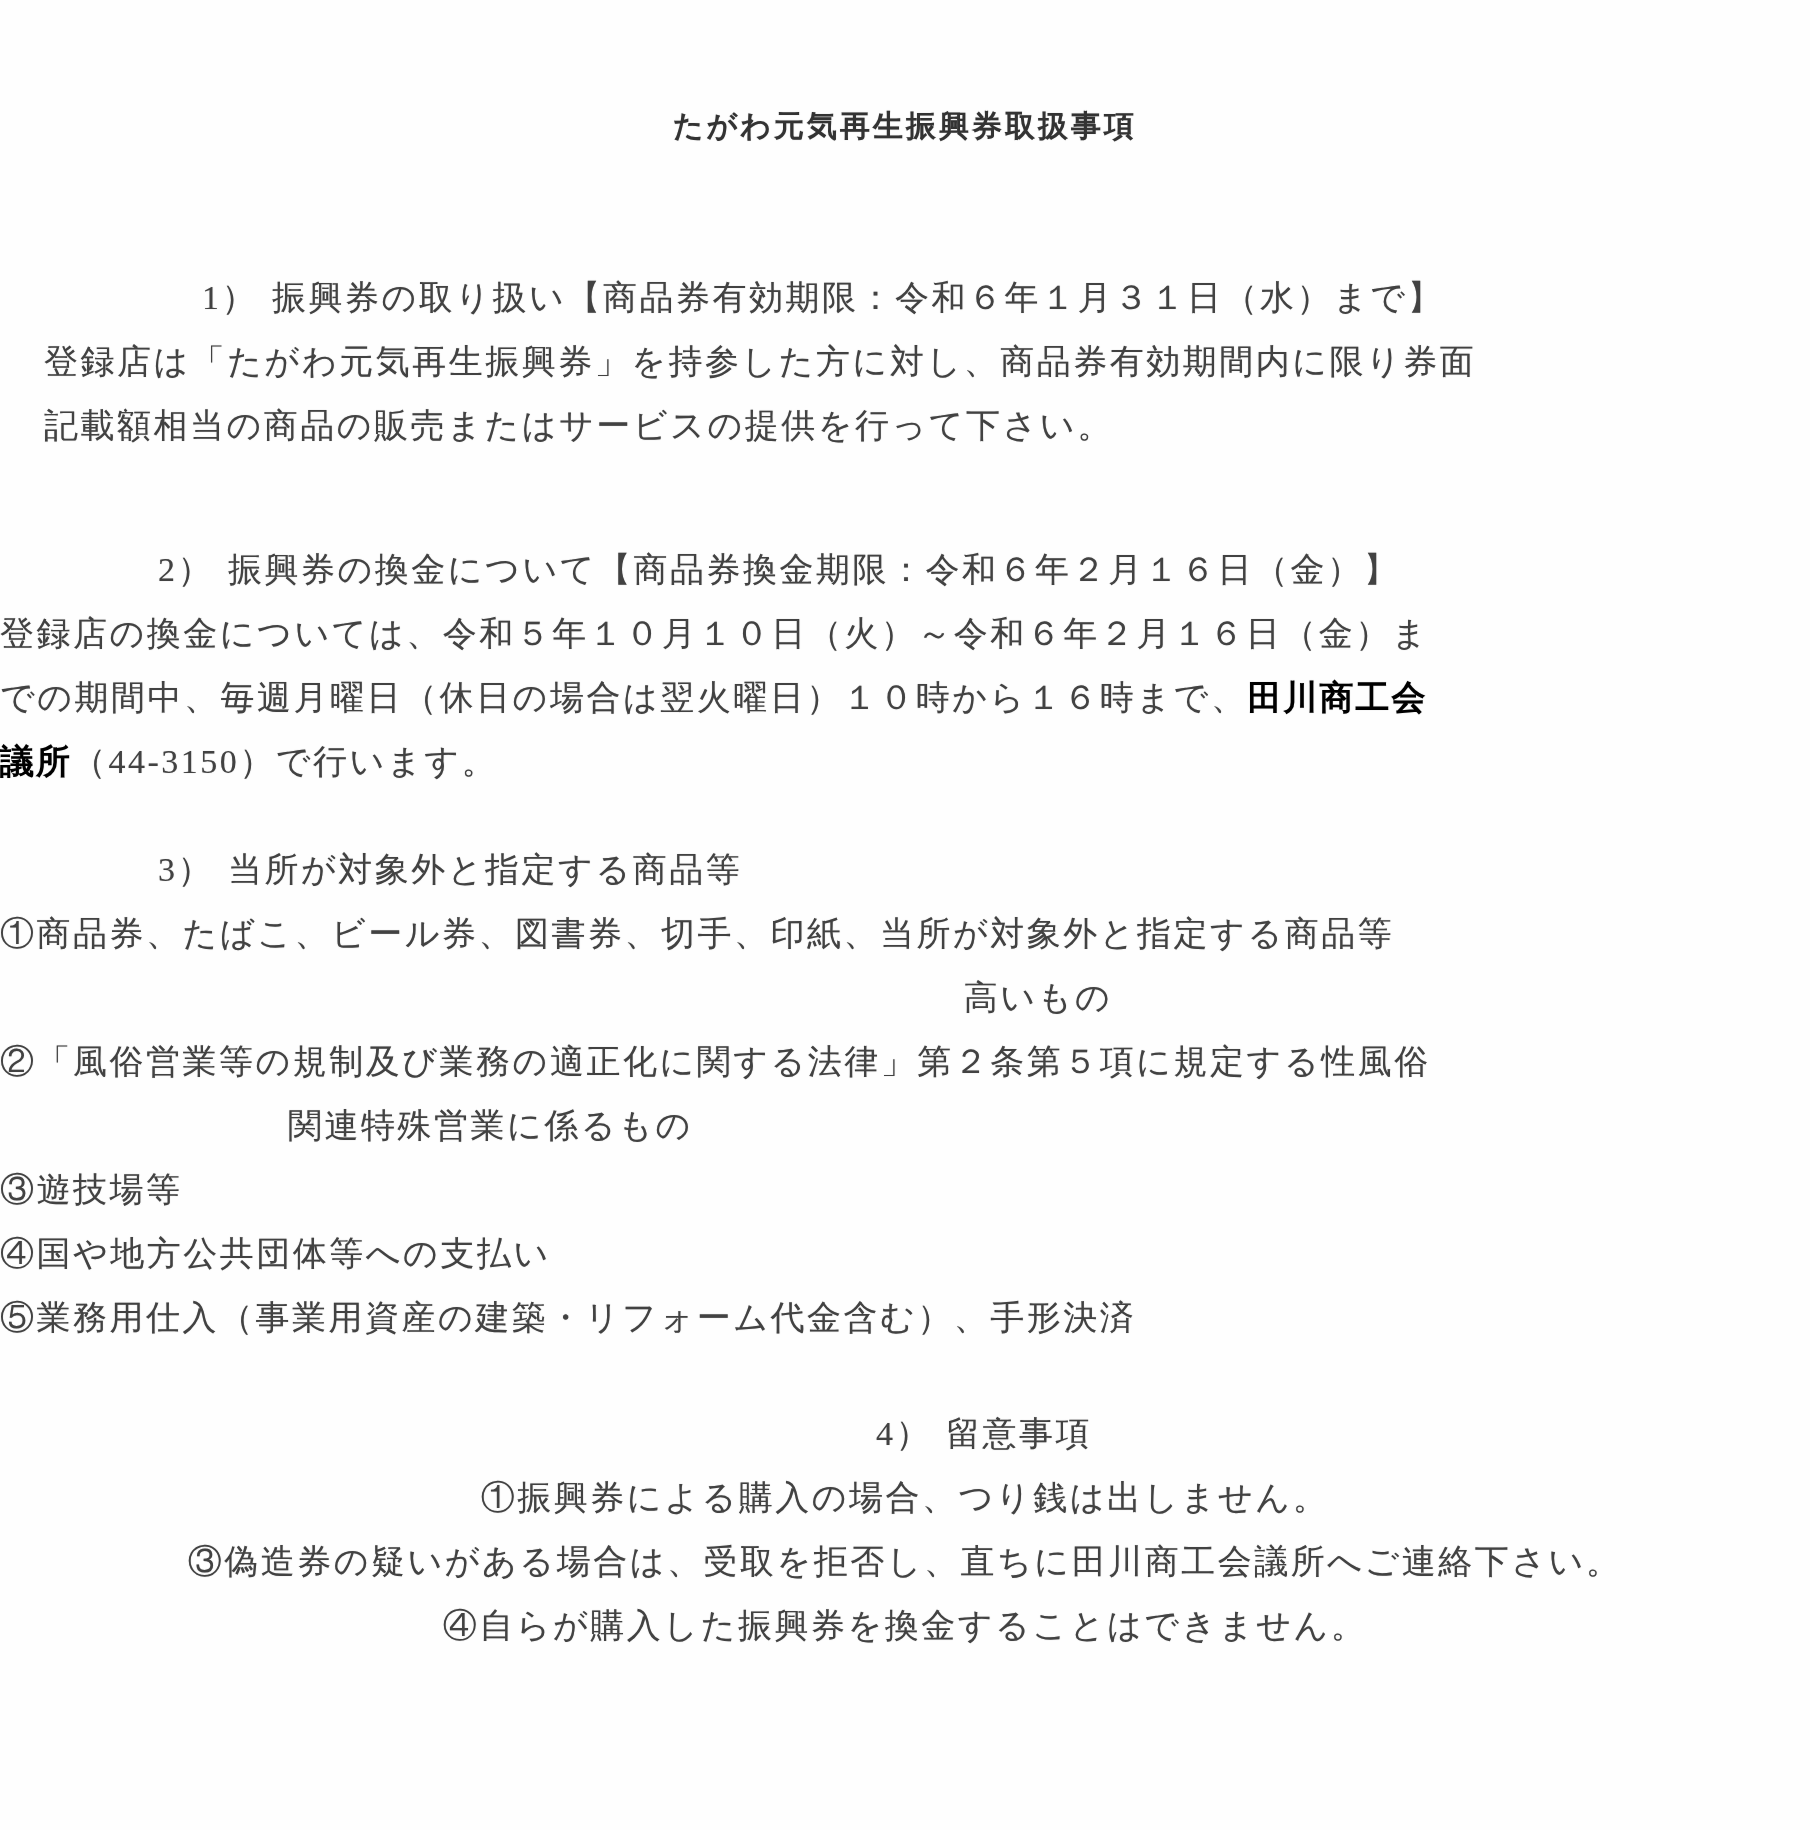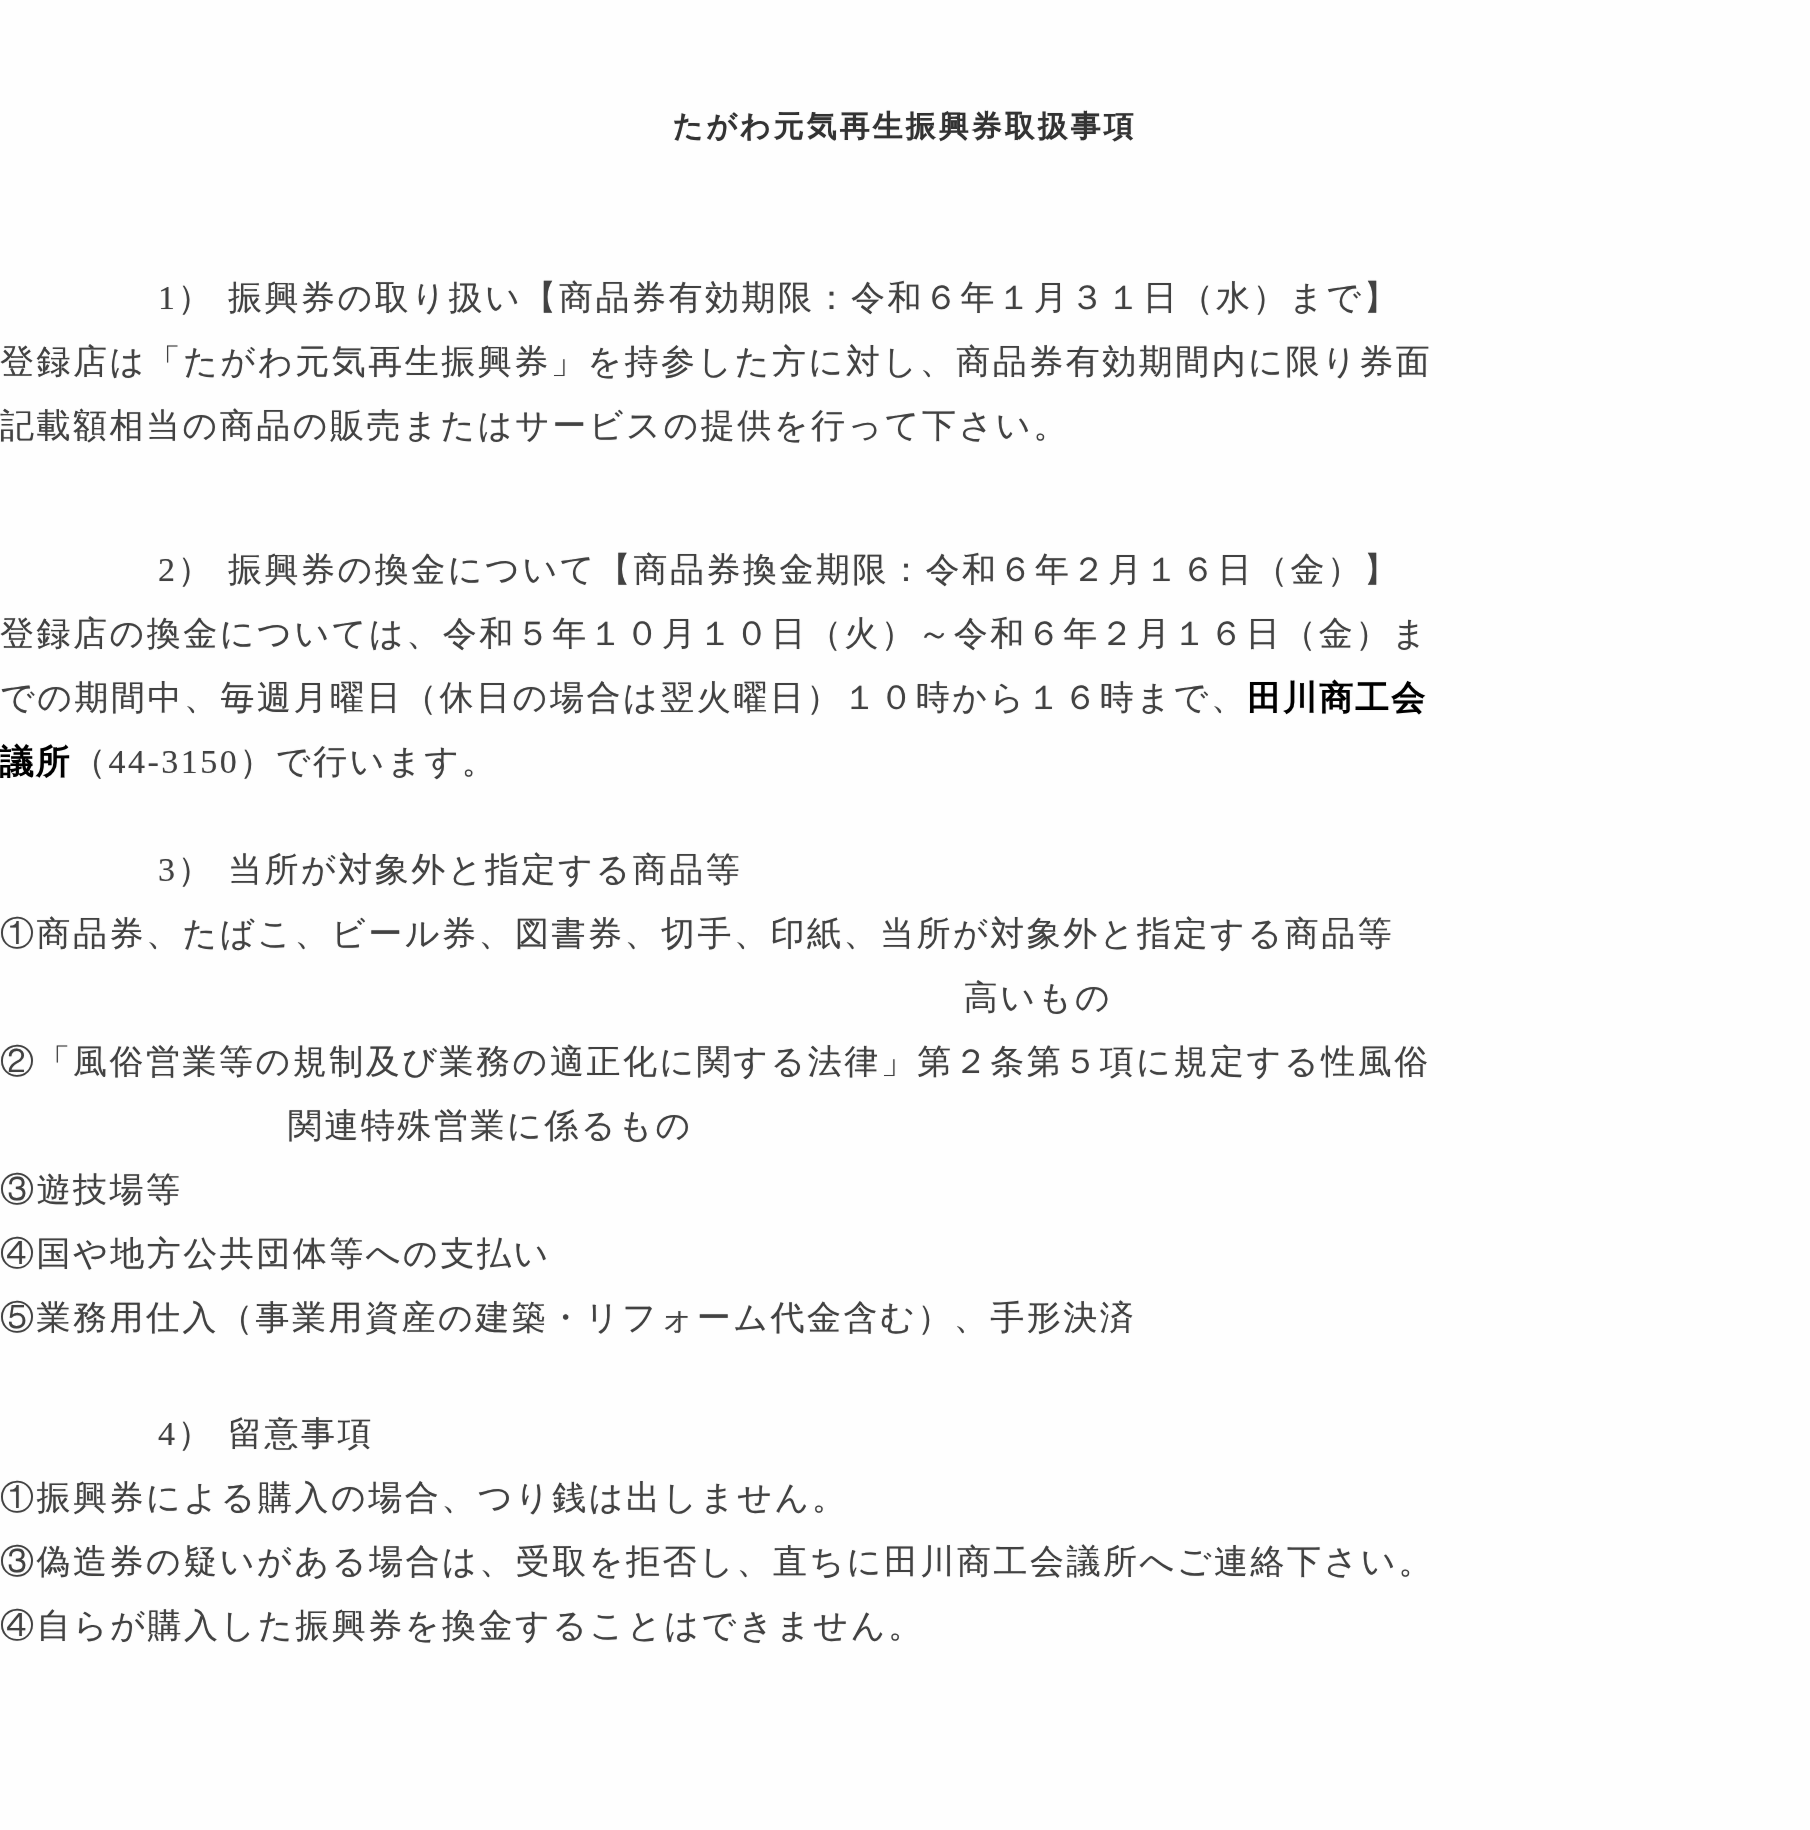--- a/index.html
+++ b/index.html
@@ -49,24 +49,24 @@
     text-align: center;
   }
   .cont2 {
     padding-left: 288px;
   }
   .bold {
     font-weight: bold;
     color: #000000;
     letter-spacing: 2px;
   }
-  .sec1 { margin-top: 114px; }
+  .sec1 { margin-top: 114px; margin-left: 44px; }
   .sec2 { margin-top: 80px; }
   .sec3 { margin-top: 44px; }
-  .sec4 { margin-top: 52px; }
+  .sec4 { margin-top: 52px; text-align: center; }
 </style>
 </head>
 <body>
 
 <main class="page">
 
   <h1 class="title">たがわ元気再生振興券取扱事項</h1>
 
   <section class="sec sec1">
     <div class="line head">

